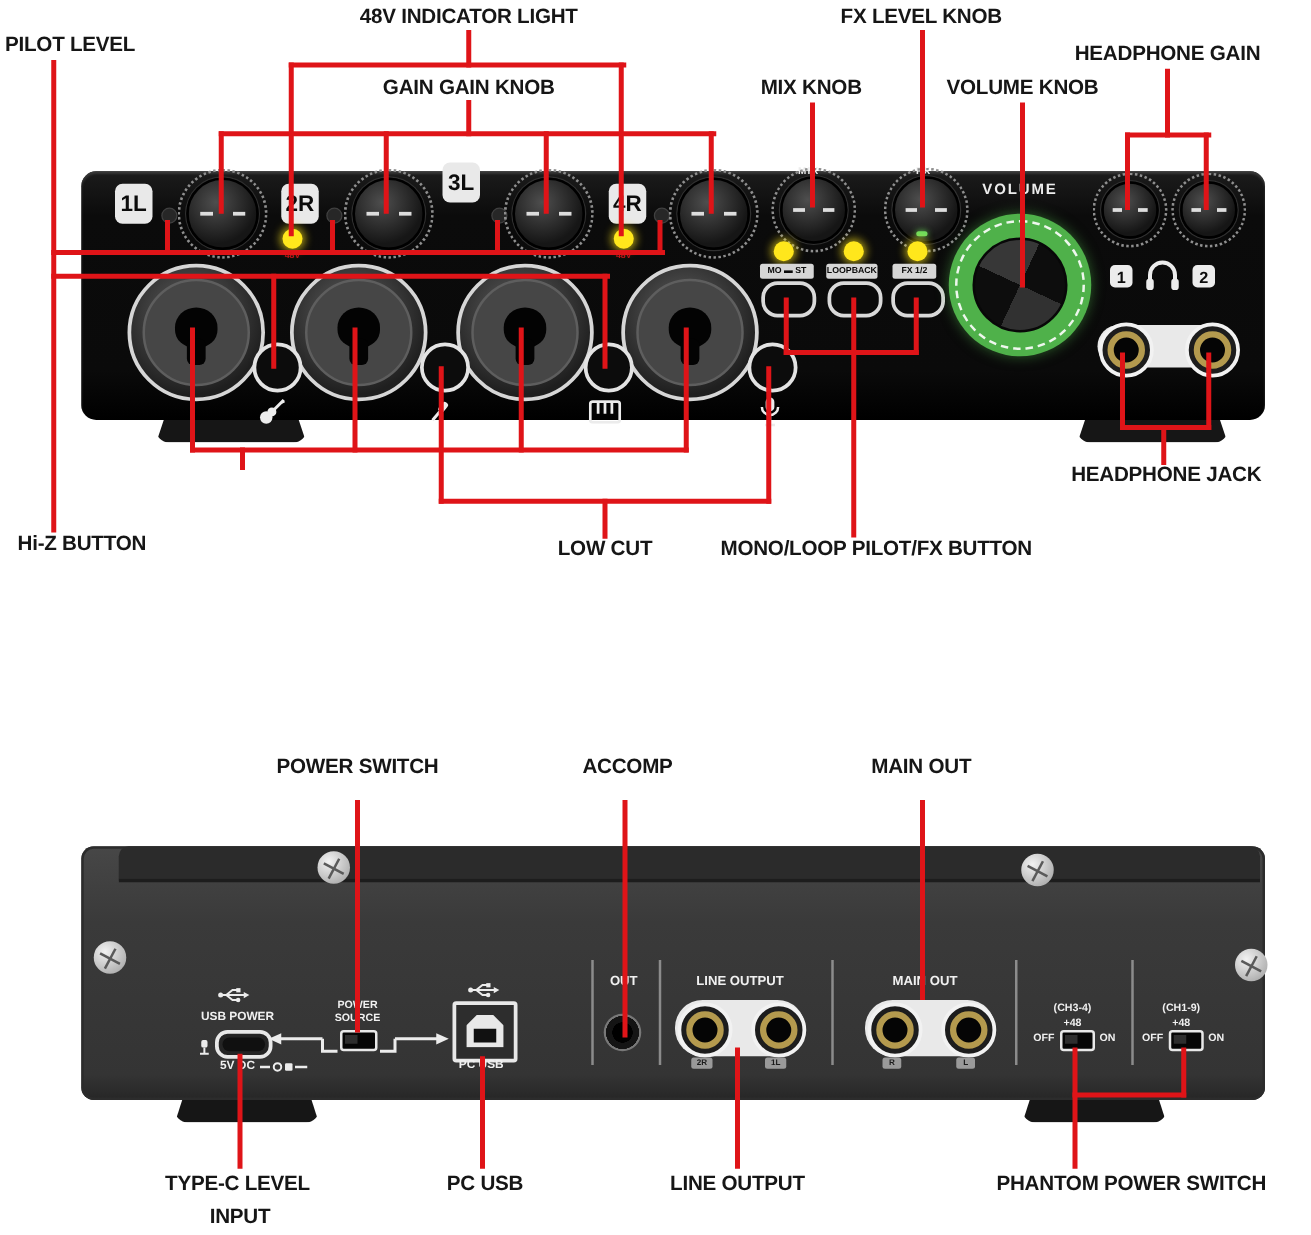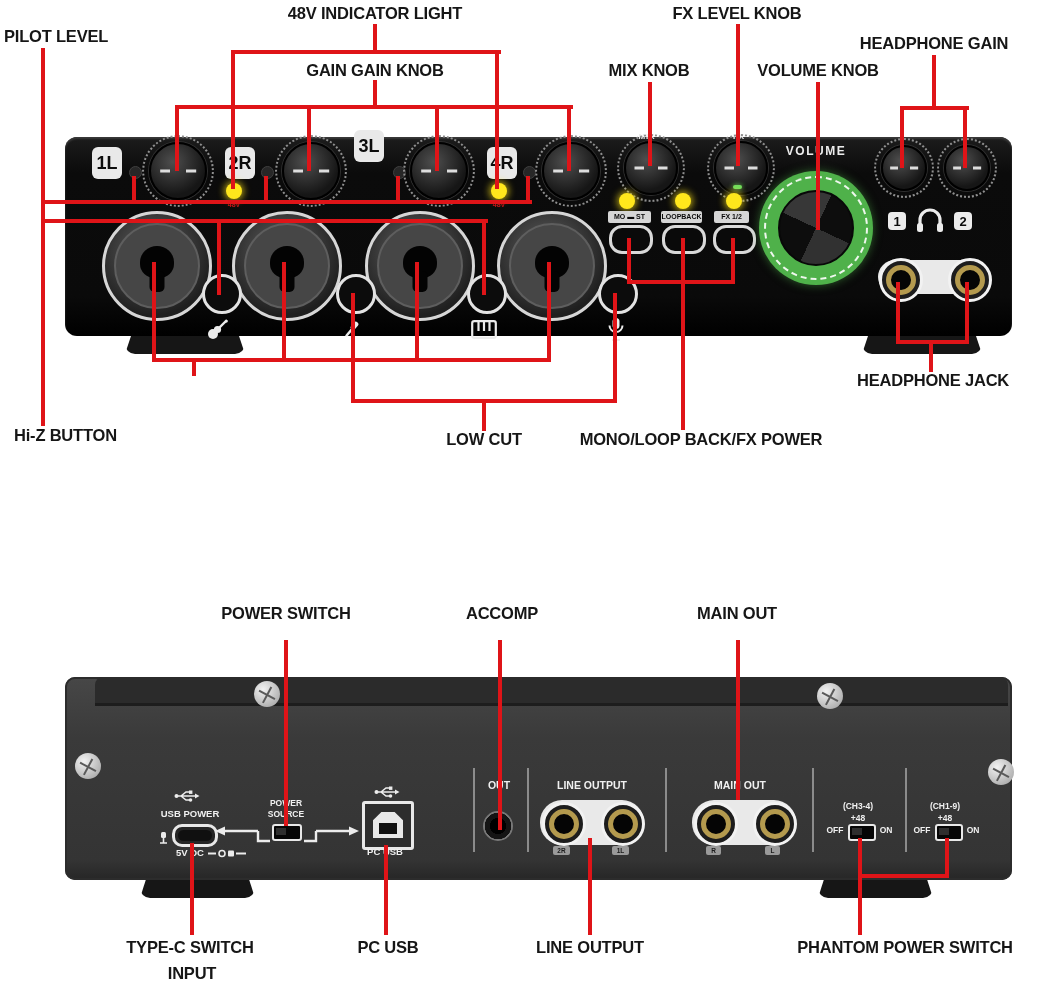--- a/index.html
+++ b/index.html
@@ -91,21 +91,21 @@
 
   <div class="lab" style="left:4px;top:27px">PILOT LEVEL</div>
   <div class="lab c" style="left:375px;top:4px">48V INDICATOR LIGHT</div>
   <div class="lab c" style="left:375px;top:61px">GAIN GAIN KNOB</div>
   <div class="lab c" style="left:737px;top:4px">FX LEVEL KNOB</div>
   <div class="lab c" style="left:649px;top:61px">MIX KNOB</div>
   <div class="lab c" style="left:818px;top:61px">VOLUME KNOB</div>
   <div class="lab c" style="left:934px;top:34px">HEADPHONE GAIN</div>
   <div class="lab" style="left:14px;top:426px">Hi-Z BUTTON</div>
   <div class="lab c" style="left:484px;top:430px">LOW CUT</div>
-  <div class="lab c" style="left:701px;top:430px">MONO/LOOP BACK/FX POWER</div>
+  <div class="lab c" style="left:701px;top:430px">MONO/LOOP PILOT/FX BUTTON</div>
   <div class="lab c" style="left:933px;top:371px">HEADPHONE JACK</div>
 
   <div class="foot" style="left:125px;top:336px;width:120px"></div>
   <div class="foot" style="left:862px;top:336px;width:120px"></div>
   <div class="fpanel"></div>
 
   <div class="cbadge" style="left:92px;top:147px">1L</div>
   <div class="cbadge" style="left:225px;top:147px">2R</div>
   <div class="cbadge" style="left:354px;top:130px">3L</div>
   <div class="cbadge" style="left:487px;top:147px">4R</div>
@@ -272,21 +272,21 @@
   <div class="rl" style="left:627px;top:280px;width:108px;height:4px"></div>
   <div class="rl" style="left:681px;top:238px;width:4px;height:192px"></div>
   <div class="rl" style="left:896px;top:282px;width:4px;height:62px"></div>
   <div class="rl" style="left:965px;top:282px;width:4px;height:62px"></div>
   <div class="rl" style="left:896px;top:340px;width:73px;height:4px"></div>
   <div class="rl" style="left:929px;top:340px;width:4px;height:32px"></div>
 
   <div class="lab c" style="left:286px;top:604px">POWER SWITCH</div>
   <div class="lab c" style="left:502px;top:604px">ACCOMP</div>
   <div class="lab c" style="left:737px;top:604px">MAIN OUT</div>
-  <div class="lab c" style="left:190px;top:938px">TYPE-C SWITCH</div>
+  <div class="lab c" style="left:190px;top:938px">TYPE-C LEVEL</div>
   <div class="lab c" style="left:192px;top:964px">INPUT</div>
   <div class="lab c" style="left:388px;top:938px">PC USB</div>
   <div class="lab c" style="left:590px;top:938px">LINE OUTPUT</div>
   <div class="lab c" style="left:905px;top:938px">PHANTOM POWER SWITCH</div>
 
   <div class="foot" style="left:140px;top:880px;width:115px"></div>
   <div class="foot" style="left:818px;top:880px;width:115px"></div>
   <div class="bpanel"></div>
   <div class="brail"></div>
 

